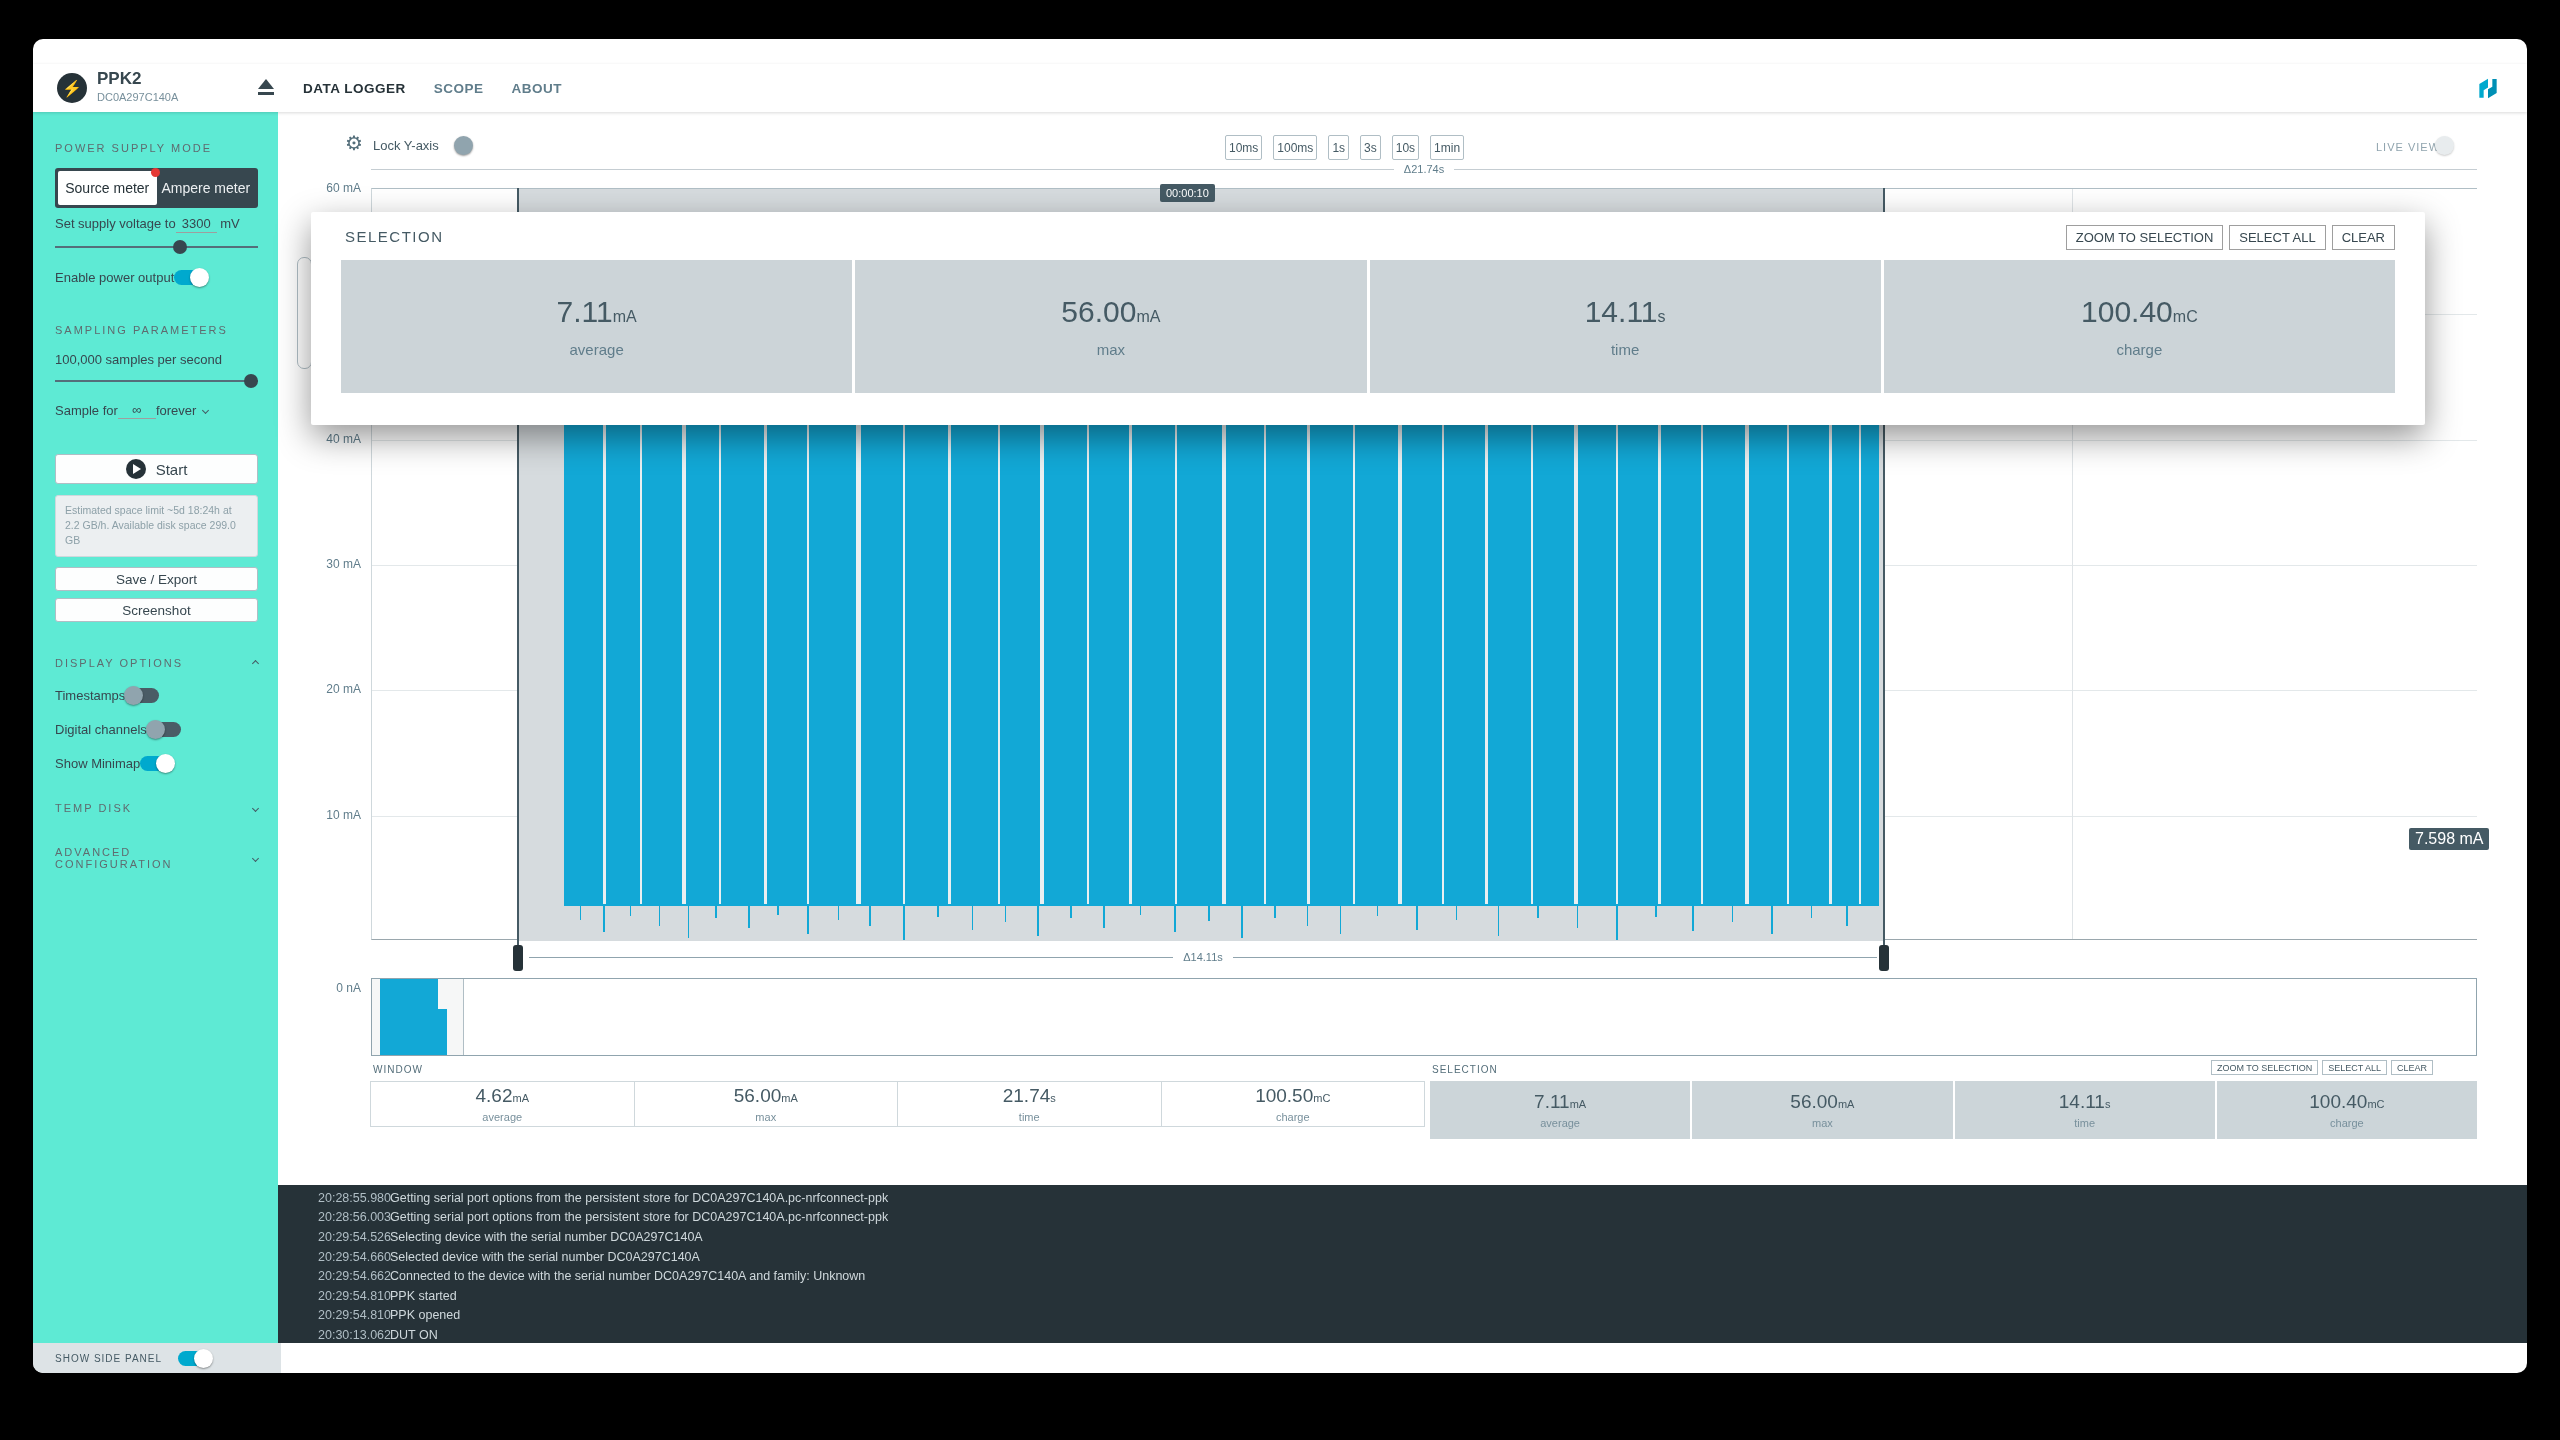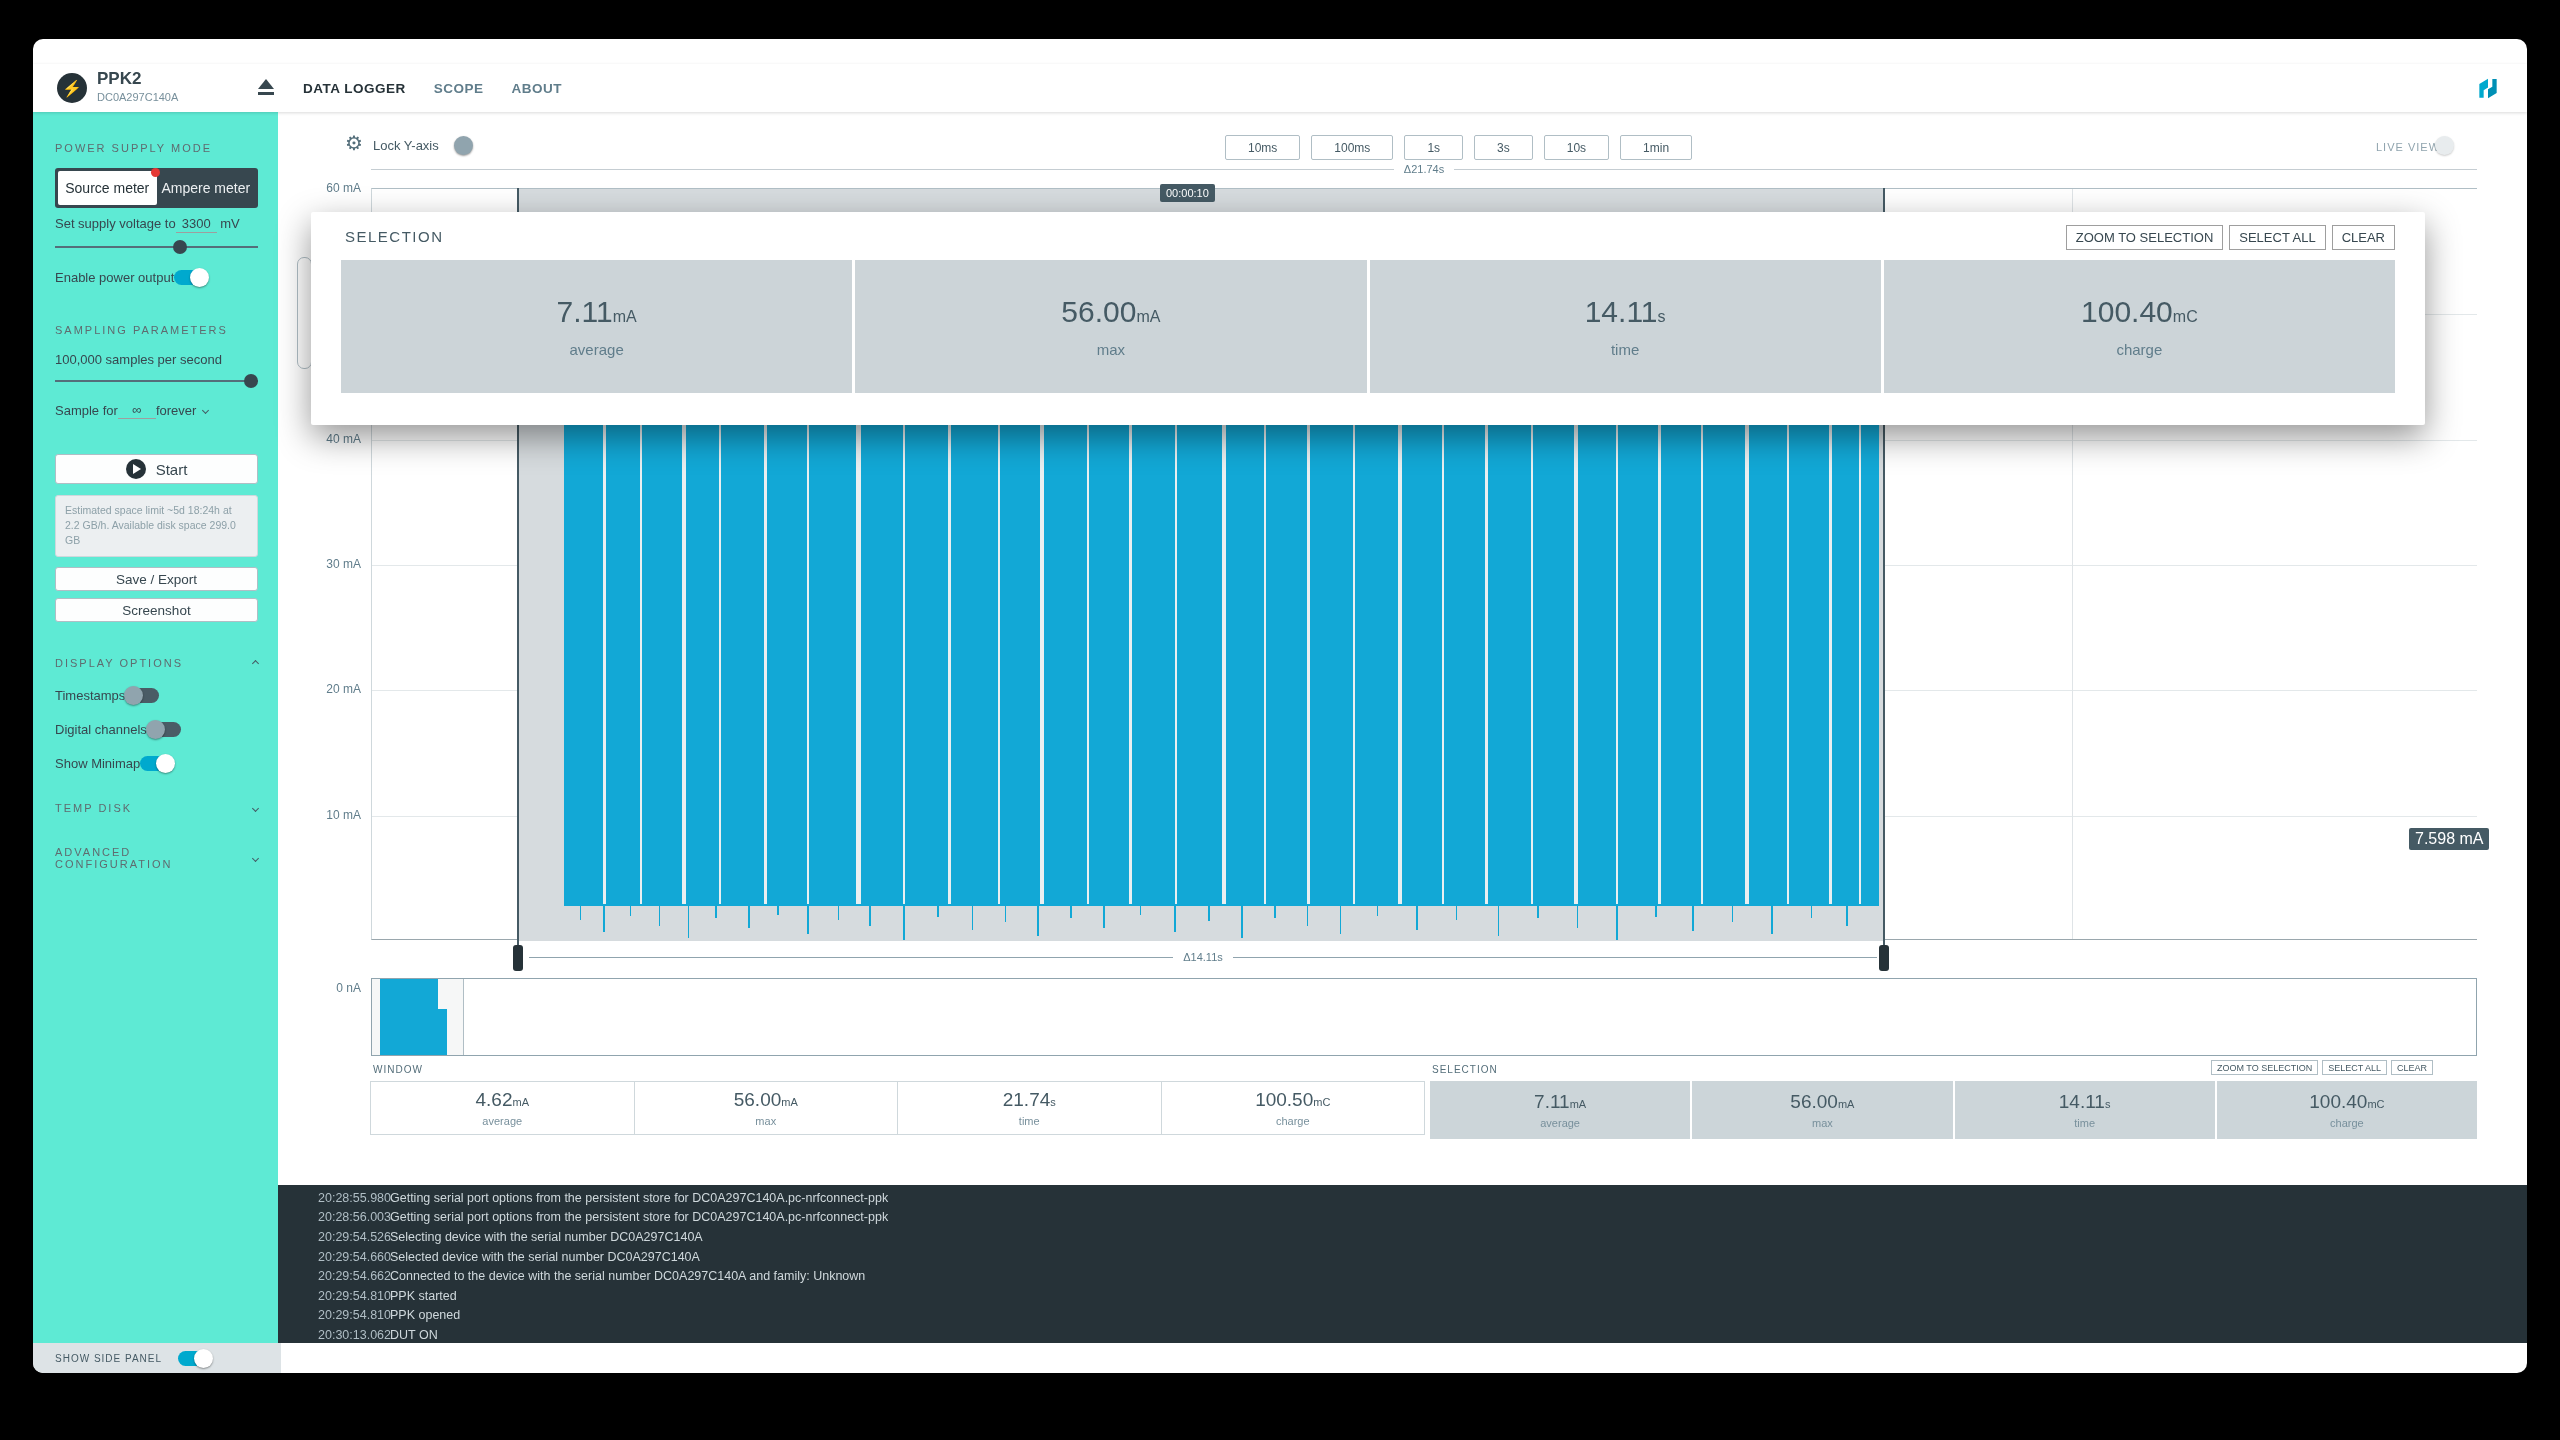--- a/index.html
+++ b/index.html
@@ -54,21 +54,21 @@
   .infobox{position:absolute;left:22px;width:203px;border:1px solid #cfd8dc;background:#eceff1;border-radius:3px;font-size:10.5px;color:#8da0a8;padding:7px 9px;line-height:1.45;}
   .chev{width:8px;height:8px;border-right:2px solid #455a64;border-bottom:2px solid #455a64;display:inline-block;}
   .chev.down{transform:rotate(45deg);}
   .chev.up{transform:rotate(-135deg);}
   .chev.sm{width:5px;height:5px;border-width:1.5px;}
 
   
   .gear{position:absolute;left:312px;top:92px;font-size:20px;color:#546e7a;}
   .locklabel{position:absolute;left:340px;top:99px;font-size:13px;color:#455a64;}
   .timebtns{position:absolute;left:1192px;top:96px;display:flex;gap:11px;}
-  .tbtn{height:25px;padding:0 22px;background:#fff;border:1px solid #b0bec5;border-radius:2px;font-size:12px;color:#455a64;display:flex;align-items:center;}
+  .tbtn{height:25px;padding:0 3px;background:#fff;border:1px solid #b0bec5;border-radius:2px;font-size:12px;color:#455a64;display:flex;align-items:center;}
   .livelabel{position:absolute;left:2343px;top:102px;font-size:11px;letter-spacing:1px;color:#90a4ae;}
   .deltarow{position:absolute;display:flex;align-items:center;gap:10px;font-size:11px;color:#607d8b;}
   .deltarow .ln{flex:1;height:1px;background:#c5cdd2;}
 
   
   .plot{position:absolute;left:338px;top:149px;width:2106px;height:752px;border-top:1px solid #b0bec5;border-left:1px solid #cfd8dc;border-bottom:1px solid #9aa7ad;}
   .hgrid{position:absolute;left:0;width:100%;height:1px;background:#e3e8ea;}
   .vgrid{position:absolute;top:0;width:1px;height:100%;background:#dfe4e7;}
   .ytick{position:absolute;left:262px;width:66px;text-align:right;font-size:12px;color:#607d8b;}
   .selband{position:absolute;background:#d6dbde;}
@@ -375,21 +375,21 @@
     
     <div class="minimap">
       <div class="mm-shade" style="width:91px"></div>
       <div class="mm-data" style="left: 8px; width: 58px; background: rgb(18, 168, 214);"></div>
       <div class="mm-tail" style="left: 66px; width: 9px; height: 46px; background: rgb(18, 168, 214);"></div>
       <div class="mm-div" style="left:91px"></div>
     </div>
 
     
     <div class="statlabel" style="left:340px;top:1025px">WINDOW</div>
-    <div class="statgroup" id="winstats" style="left:338px;top:1042px;width:1054px;height:54px">
+    <div class="statgroup" id="winstats" style="left:338px;top:1042px;width:1054px;height:46px">
         <div class="statcell wincell" style="flex: 1 1 0%;">
           <div class="v"><span>4.62</span><span class="u">mA</span></div>
           <div class="l">average</div>
         </div>
         <div class="statcell wincell" style="flex: 1 1 0%;">
           <div class="v"><span>56.00</span><span class="u">mA</span></div>
           <div class="l">max</div>
         </div>
         <div class="statcell wincell" style="flex: 1 1 0%;">
           <div class="v"><span>21.74</span><span class="u">s</span></div>

